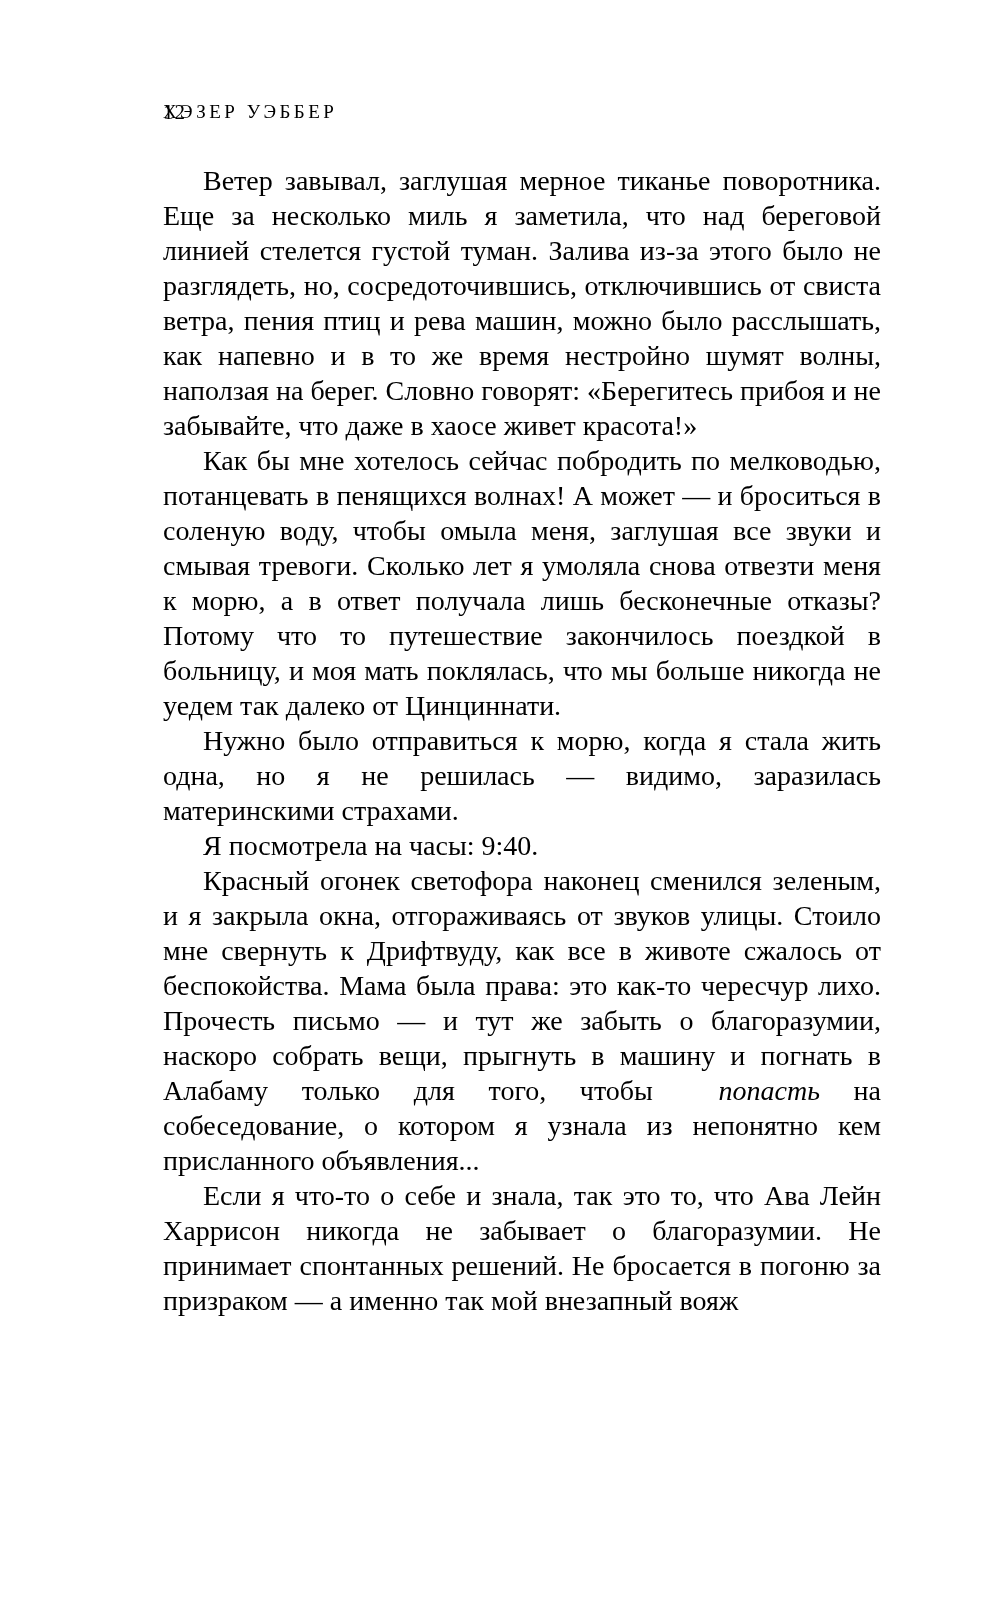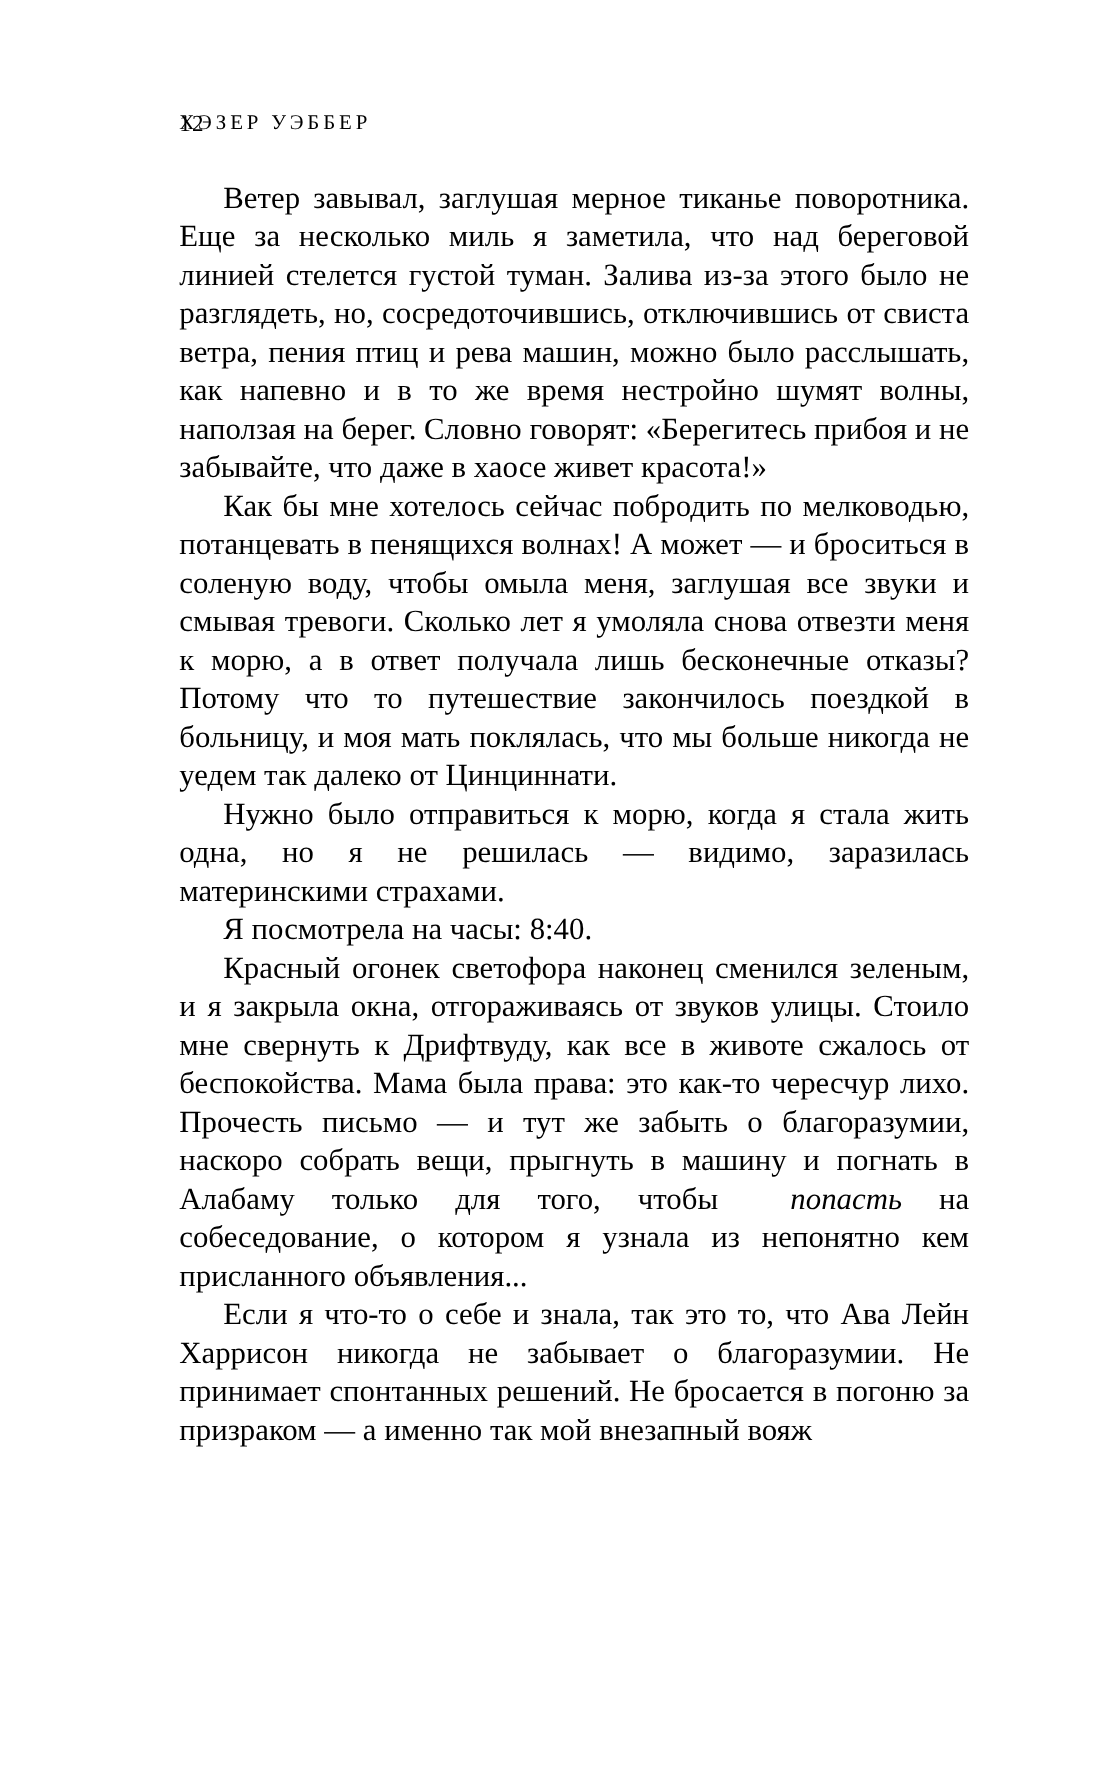--- a/index.html
+++ b/index.html
@@ -62,18 +62,18 @@
 
   <div class="text-column page-header">
     <span class="page-number">12</span>
     <span class="running-title">ХЭЗЕР УЭББЕР</span>
   </div>
 
   <div class="text-column body-text">
     <p>Ветер завывал, заглушая мерное тиканье поворотника. Еще за несколько миль я заметила, что над береговой линией стелется густой туман. Залива из-за этого было не разглядеть, но, сосредоточившись, отключившись от свиста ветра, пения птиц и рева машин, можно было расслышать, как напевно и в то же время нестройно шумят волны, наползая на берег. Словно говорят: «Берегитесь прибоя и не забывайте, что даже в хаосе живет красота!»</p>
     <p>Как бы мне хотелось сейчас побродить по мелководью, потанцевать в пенящихся волнах! А может — и броситься в соленую воду, чтобы омыла меня, заглушая все звуки и смывая тревоги. Сколько лет я умоляла снова отвезти меня к морю, а в ответ получала лишь бесконечные отказы? Потому что то путешествие закончилось поездкой в больницу, и моя мать поклялась, что мы больше никогда не уедем так далеко от Цинциннати.</p>
     <p>Нужно было отправиться к морю, когда я стала жить одна, но я не решилась — видимо, заразилась материнскими страхами.</p>
-    <p>Я посмотрела на часы: 8:40.</p>
+    <p>Я посмотрела на часы: 9:40.</p>
     <p><span>Красный огонек светофора наконец сменился зеленым, и я закрыла окна, отгораживаясь от звуков улицы. Стоило мне свернуть к Дрифтвуду, как все в животе сжалось от беспокойства. Мама была права: это как-то чересчур лихо. Прочесть письмо — и тут же забыть о благоразумии, наскоро собрать вещи, прыгнуть в машину и погнать в Алабаму только для того, чтобы </span><em>попасть</em><span> на собеседование, о котором я узнала из непонятно кем присланного объявления...</span></p>
     <p>Если я что-то о себе и знала, так это то, что Ава Лейн Харрисон никогда не забывает о благоразумии. Не принимает спонтанных решений. Не бросается в погоню за призраком — а именно так мой внезапный вояж</p>
   </div>
 
 </div>
 
 </body></html>

